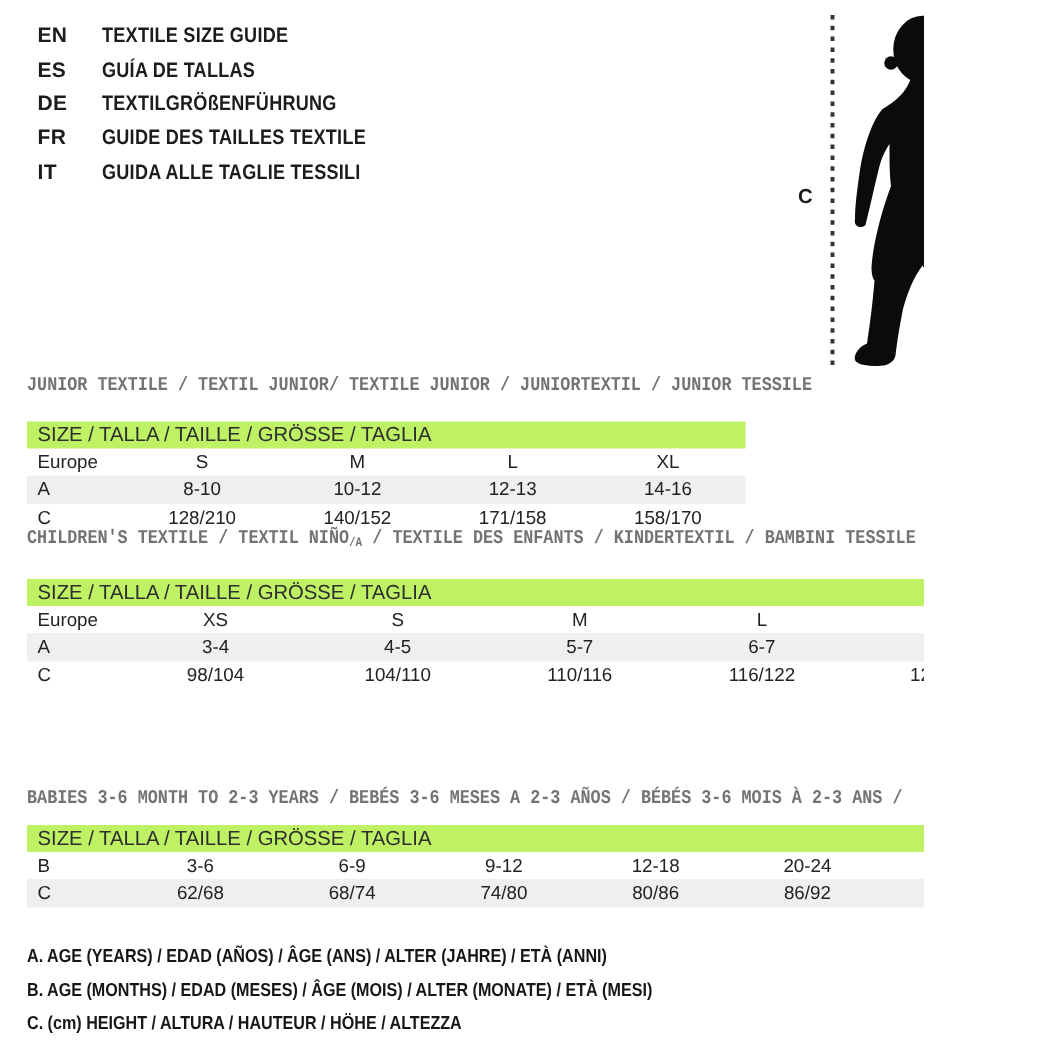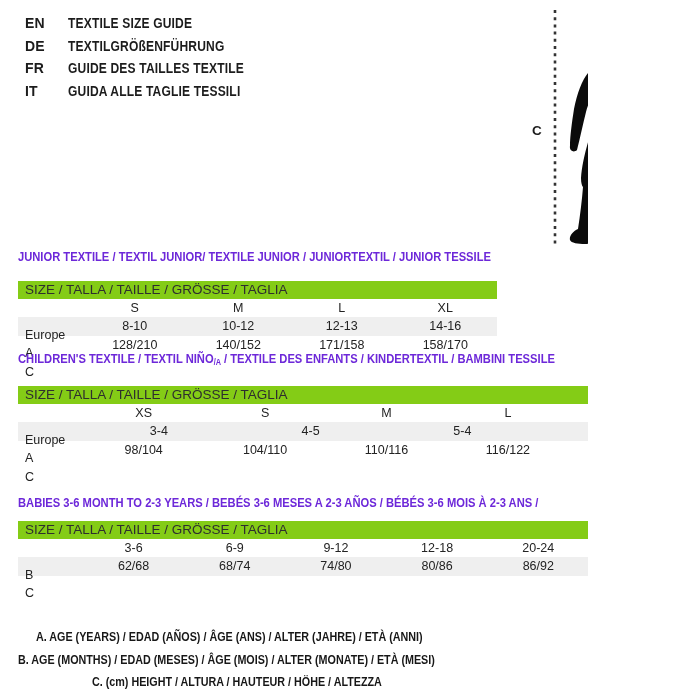--- a/index.html
+++ b/index.html
@@ -1,58 +1,62 @@
 <!DOCTYPE html>
 <html><head>
 <meta charset="utf-8">
 <style>
   html,body{margin:0;padding:0;background:#ffffff;}
   .page{
     position:relative;width:588px;height:700px;background:#ffffff;
-    font-family:"Liberation Sans",sans-serif;color:#1c1c1c;overflow:hidden;
+    font-family:"Liberation Sans",sans-serif;color:#1c1c1c;overflow:hidden;padding-left:28px;
   }
   
   .cond{display:inline-block;transform:scaleX(0.86);transform-origin:0 50%;white-space:nowrap;}
 
   
   .langs{position:absolute;left:25px;top:12px;list-style:none;margin:0;padding:0;}
   .langs li{display:flex;height:22.6px;align-items:center;font-weight:700;font-size:14px;letter-spacing:0.2px;}
   .langs .code{width:43px;}
 
   
   .figure{position:absolute;left:530px;top:4px;width:164px;height:250px;}
   .figure svg{position:absolute;left:0;top:0;}
   .c-label{position:absolute;left:2px;top:119px;font-weight:700;font-size:13.5px;}
 
   
   section.tbl{position:absolute;left:18px;}
   .t-junior{top:249px;width:479px;}
   .t-children{top:351px;width:672px;}
-  .t-babies{top:492px;width:672px;}
-  .tbl .title{font-weight:700;font-size:13px;line-height:16px;margin-bottom:16px;color:#6d28d9;}
+  .t-babies{top:521px;width:672px;}
+  .tbl .title{font-weight:700;font-size:13px;line-height:16px;margin-bottom:16px;color:#737373;font-family:Liberation Mono, monospace;}
   .t-babies .title{line-height:21px;margin-bottom:8px;}
   .title .sub{font-size:8.5px;vertical-align:-2px;}
-  .band{height:18px;background:#84cc16;color:#2e2e2e;font-size:13.5px;line-height:18px;padding-left:7px;box-sizing:border-box;}
+  .band{height:18px;background:#bef264;color:#2e2e2e;font-size:13.5px;line-height:18px;padding-left:7px;box-sizing:border-box;}
   .trow{display:flex;height:18.3px;line-height:18.3px;font-size:12.5px;color:#232323;}
   .trow.shaded{background:#efefef;}
-  .trow .lab{width:65px;padding-left:7px;box-sizing:border-box;margin-top:27px;}
+  .trow .lab{width:65px;padding-left:7px;box-sizing:border-box;}
   .trow .cell{flex:1;text-align:center;}
 
   
-  .legend{position:absolute;left:18px;top:626px;font-weight:700;font-size:12.5px;line-height:22.5px;color:#171717;text-align:center;}
+  .legend{position:absolute;left:18px;top:626px;font-weight:700;font-size:12.5px;line-height:22.5px;color:#171717;}
 </style>
 </head>
 <body>
 
 <div class="page">
 
   <ul class="langs">
       <li>
         <span class="code">EN</span>
         <span class="cond">TEXTILE SIZE GUIDE</span>
+      </li>
+      <li>
+        <span class="code">ES</span>
+        <span class="cond">GUÍA DE TALLAS</span>
       </li>
       <li>
         <span class="code">DE</span>
         <span class="cond">TEXTILGRÖßENFÜHRUNG</span>
       </li>
       <li>
         <span class="code">FR</span>
         <span class="cond">GUIDE DES TAILLES TEXTILE</span>
       </li>
       <li>
@@ -140,21 +144,22 @@
         <span class="cell">XS</span>
         <span class="cell">S</span>
         <span class="cell">M</span>
         <span class="cell">L</span>
         <span class="cell">XL</span>
       </div>
       <div class="trow shaded">
         <span class="lab">A</span>
         <span class="cell">3-4</span>
         <span class="cell">4-5</span>
-        <span class="cell">5-4</span>
+        <span class="cell">5-7</span>
+        <span class="cell">6-7</span>
         <span class="cell">7-8</span>
       </div>
       <div class="trow">
         <span class="lab">C</span>
         <span class="cell">98/104</span>
         <span class="cell">104/110</span>
         <span class="cell">110/116</span>
         <span class="cell">116/122</span>
         <span class="cell">122/128</span>
       </div>

